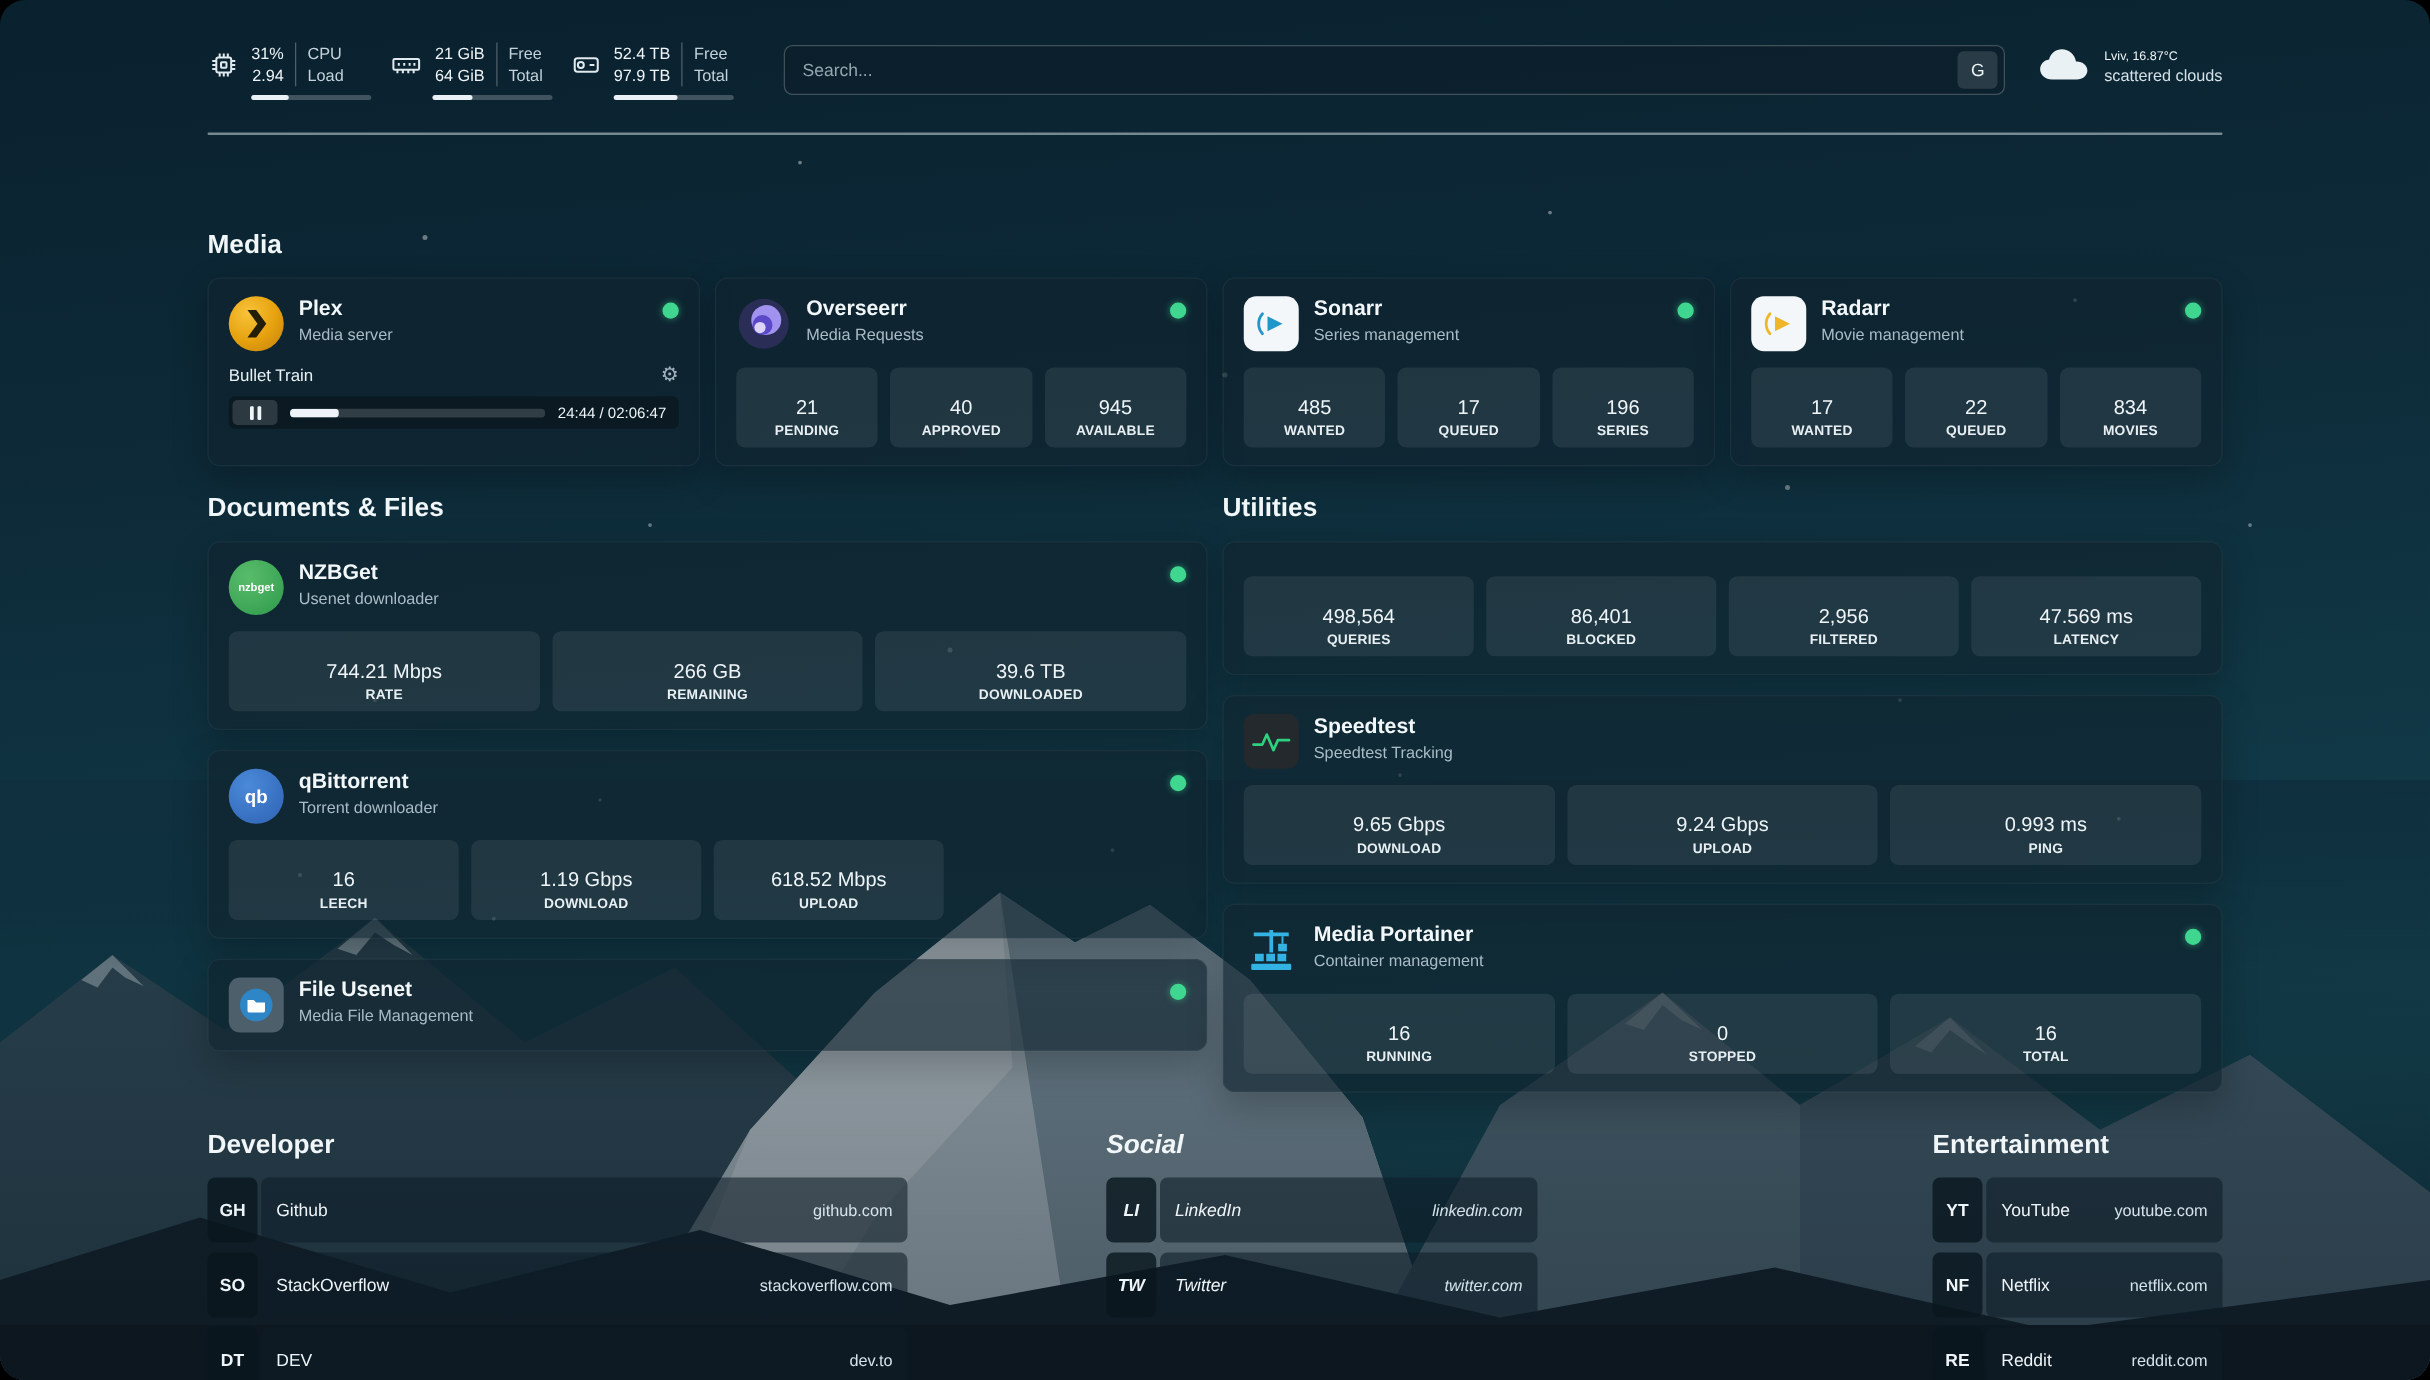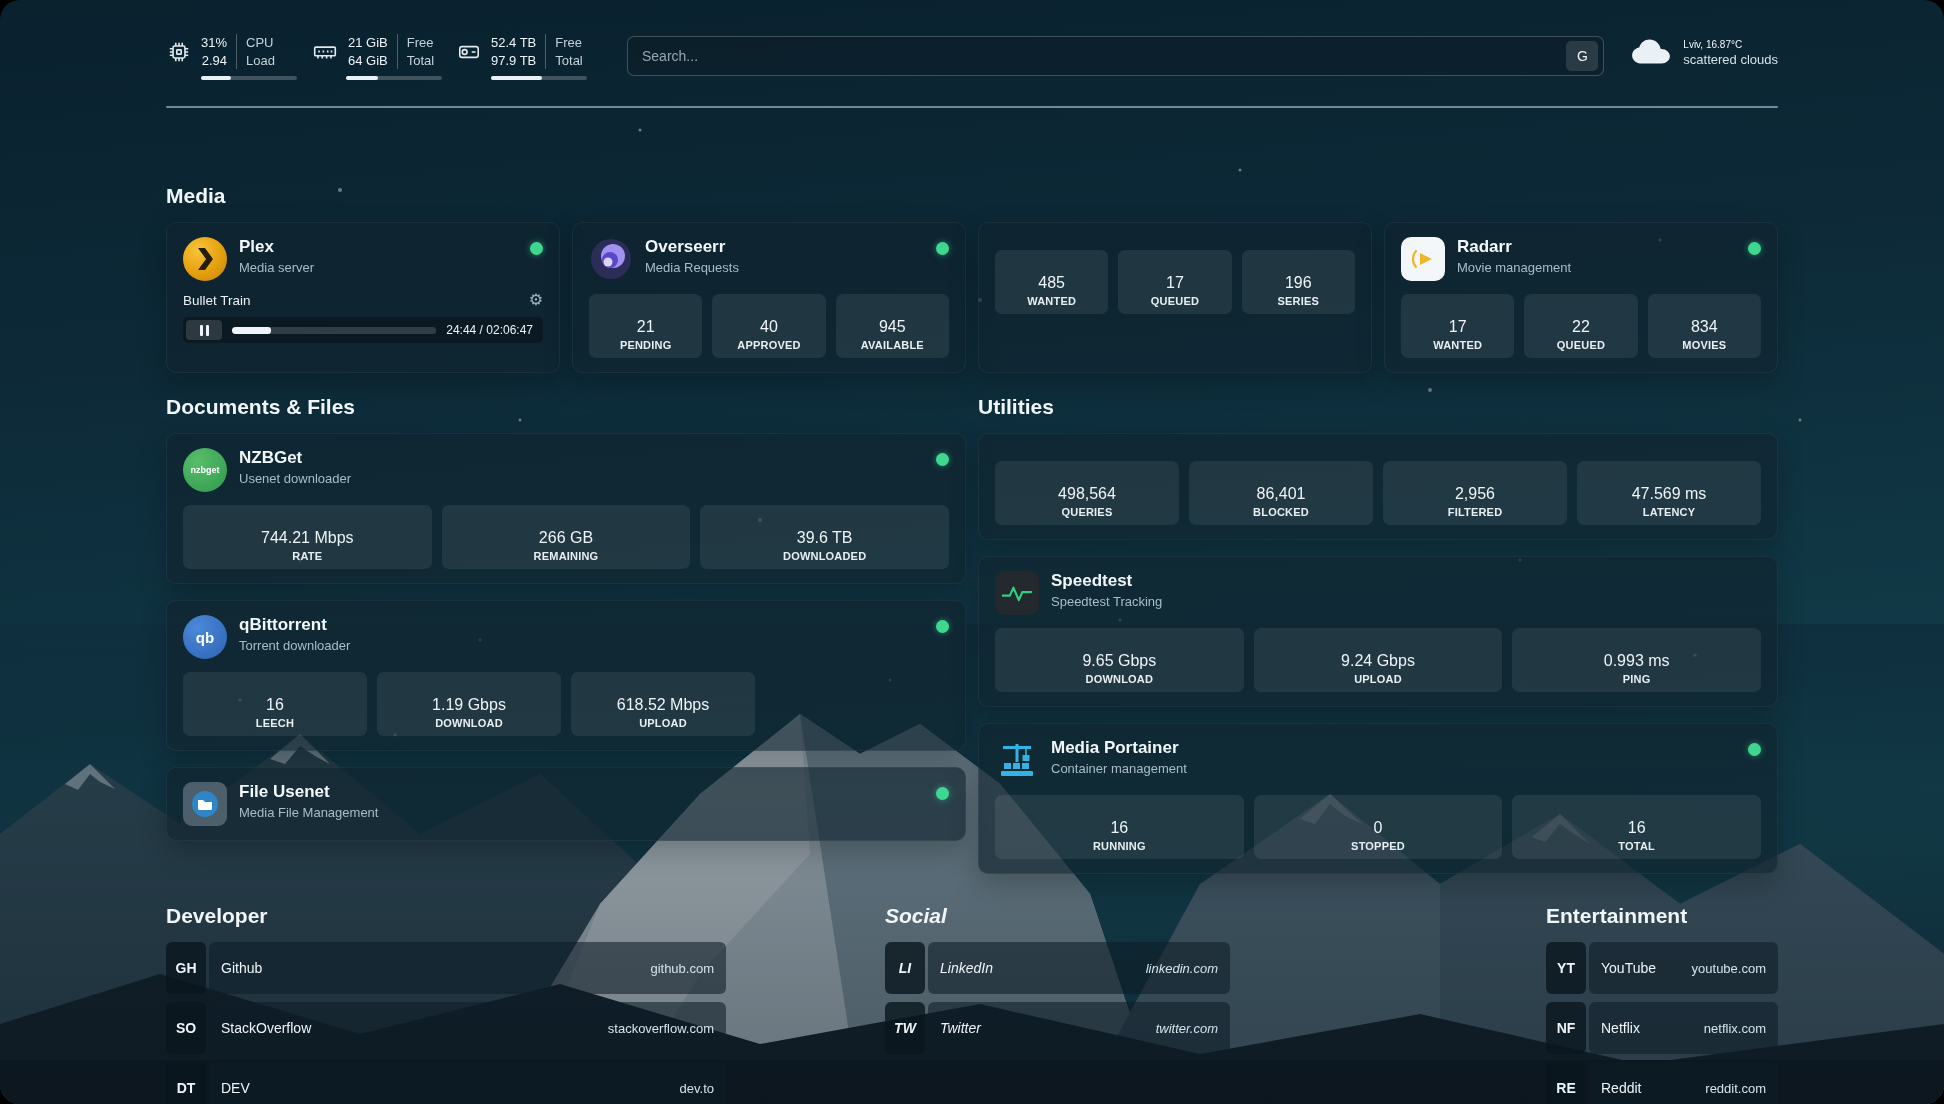--- a/index.html
+++ b/index.html
@@ -282,20 +282,33 @@
               <div class="stat-label">APPROVED</div>
             </div>
             <div class="stat-tile">
               <div class="stat-value">945</div>
               <div class="stat-label">AVAILABLE</div>
             </div>
           </div>
         </div>
 
         <div class="card">
+          <div class="app-header">
+            <div class="app-icon" style="background:#f4f7f9;border-radius:10px;">
+              <svg width="26" height="26" viewBox="0 0 26 26">
+                <path d="M6 21 A 12 12 0 0 1 6 5" stroke="#2196c9" stroke-width="2.2" fill="none" stroke-linecap="round"></path>
+                <path d="M10 7 L22 13 L10 19 Z" fill="#2196c9"></path>
+              </svg>
+            </div>
+            <div class="app-titles">
+              <div class="app-name">Sonarr</div>
+              <div class="app-desc">Series management</div>
+            </div>
+            <span class="status-dot"></span>
+          </div>
           <div class="stats cols-3">
             <div class="stat-tile">
               <div class="stat-value">485</div>
               <div class="stat-label">WANTED</div>
             </div>
             <div class="stat-tile">
               <div class="stat-value">17</div>
               <div class="stat-label">QUEUED</div>
             </div>
             <div class="stat-tile">

